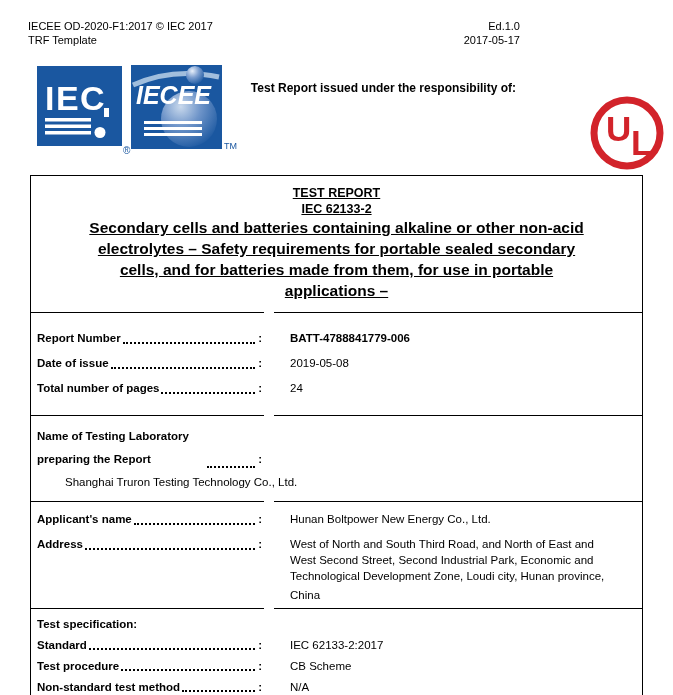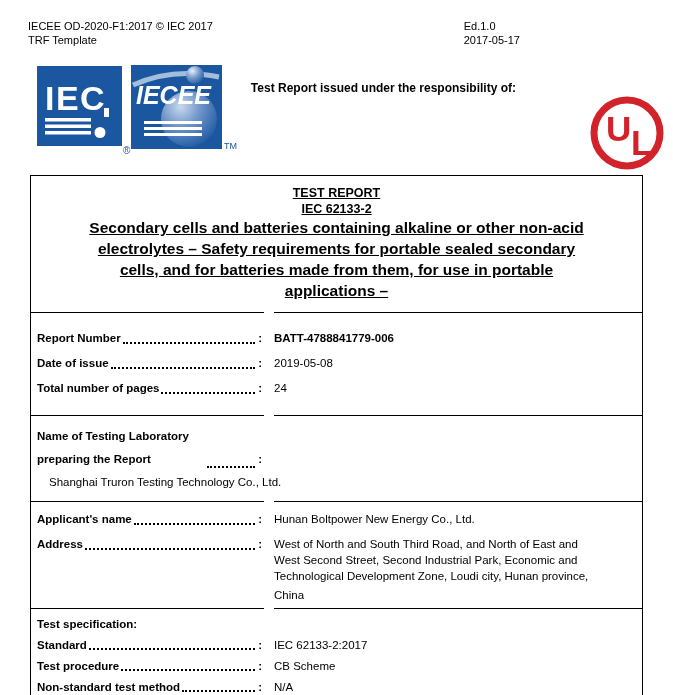--- a/index.html
+++ b/index.html
@@ -4,21 +4,21 @@
 <style>
   html,body{margin:0;padding:0;}
   body{
     width:673px;height:695px;overflow:hidden;background:#ffffff;color:#000;
     font-family:"Liberation Sans",sans-serif;font-size:11.5px;
   }
   .page{width:548px;height:695px;position:relative;}
   
   .top-header{display:flex;justify-content:space-between;padding:19px 28px 0 28px;
     font-size:11px;line-height:14px;}
-  .th-right{}
+  .th-right{text-align:right;}
   
   .logo-row{position:relative;height:128px;}
   .iec-logo{position:absolute;left:37px;top:19px;}
   .iecee-logo{position:absolute;left:131px;top:18px;}
   .resp-text{position:absolute;right:32px;top:34px;font-weight:bold;font-size:12px;margin-left:22px;}
   .ul-logo{position:absolute;left:588px;top:47px;}
   svg text{font-family:"Liberation Sans",sans-serif;}
   
   .report-box{box-sizing:border-box;width:613px;margin:0 0 0 30px;border:1px solid #000;
     padding-bottom:30px;}
@@ -34,21 +34,21 @@
   .sec-b{padding:5px 0 4px 0;}
   .sec-c{padding:5px 0 2px 0;}
   .sec-d{padding:5px 0 3px 0;}
   .sec-e{padding:7px 0 10px 0;}
   .row{display:flex;align-items:flex-start;padding:4px 6px;line-height:17px;}
   .row.tight{padding:2px 6px 3px 6px;line-height:16px;align-items:center;}
   .lbl{width:225px;flex-shrink:0;display:flex;align-items:flex-end;font-weight:bold;}
   .lbl-text{line-height:inherit;}
   .leader{flex:1;border-bottom:2px dotted #000;margin:0 2px 3px 2px;min-width:8px;}
   .colon{font-weight:bold;margin-left:1px;}
-  .val{flex:1;margin-left:12px;line-height:inherit;}
+  .val{flex:1;margin-left:28px;line-height:inherit;}
   .val.bold{font-weight:bold;}
   .two-line{line-height:23px;flex-direction:column;}
   .two-line .lbl-text{max-width:168px;}
   .addr-line{line-height:16px;}
   .addr-country{margin-top:3px;}
   .spec-head .lbl{width:auto;}
 </style>
 </head>
 <body>
 

